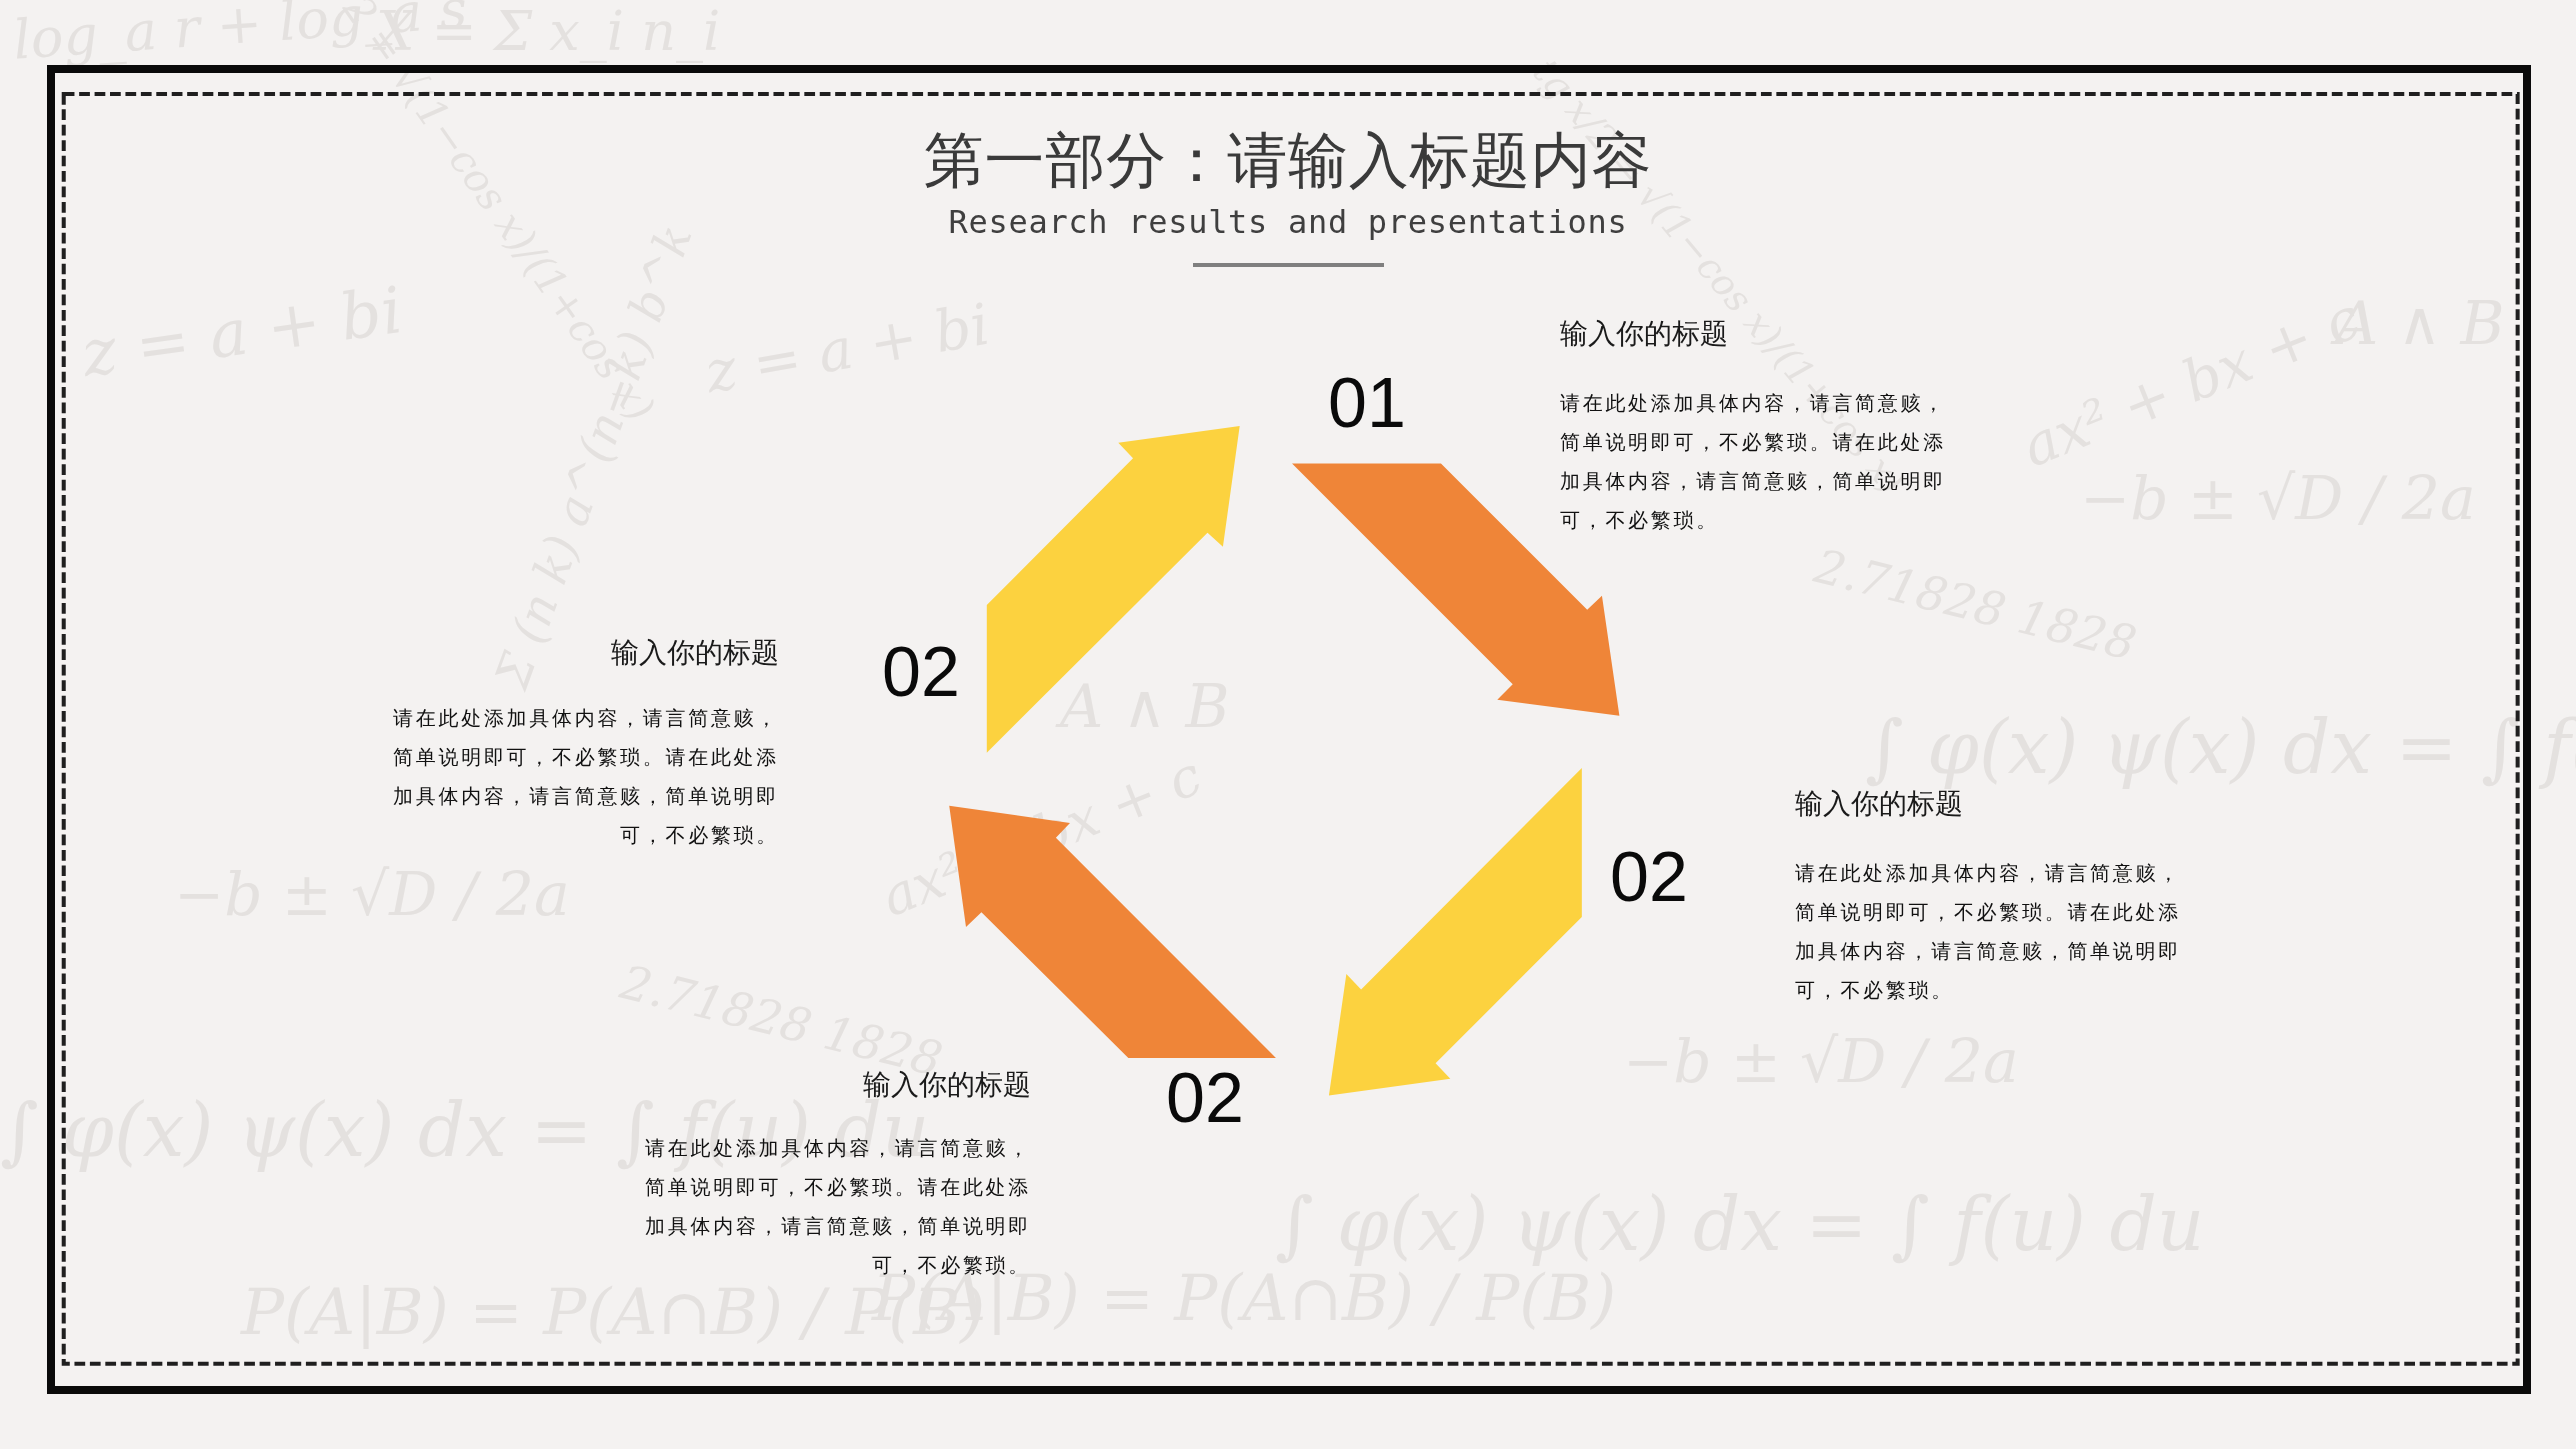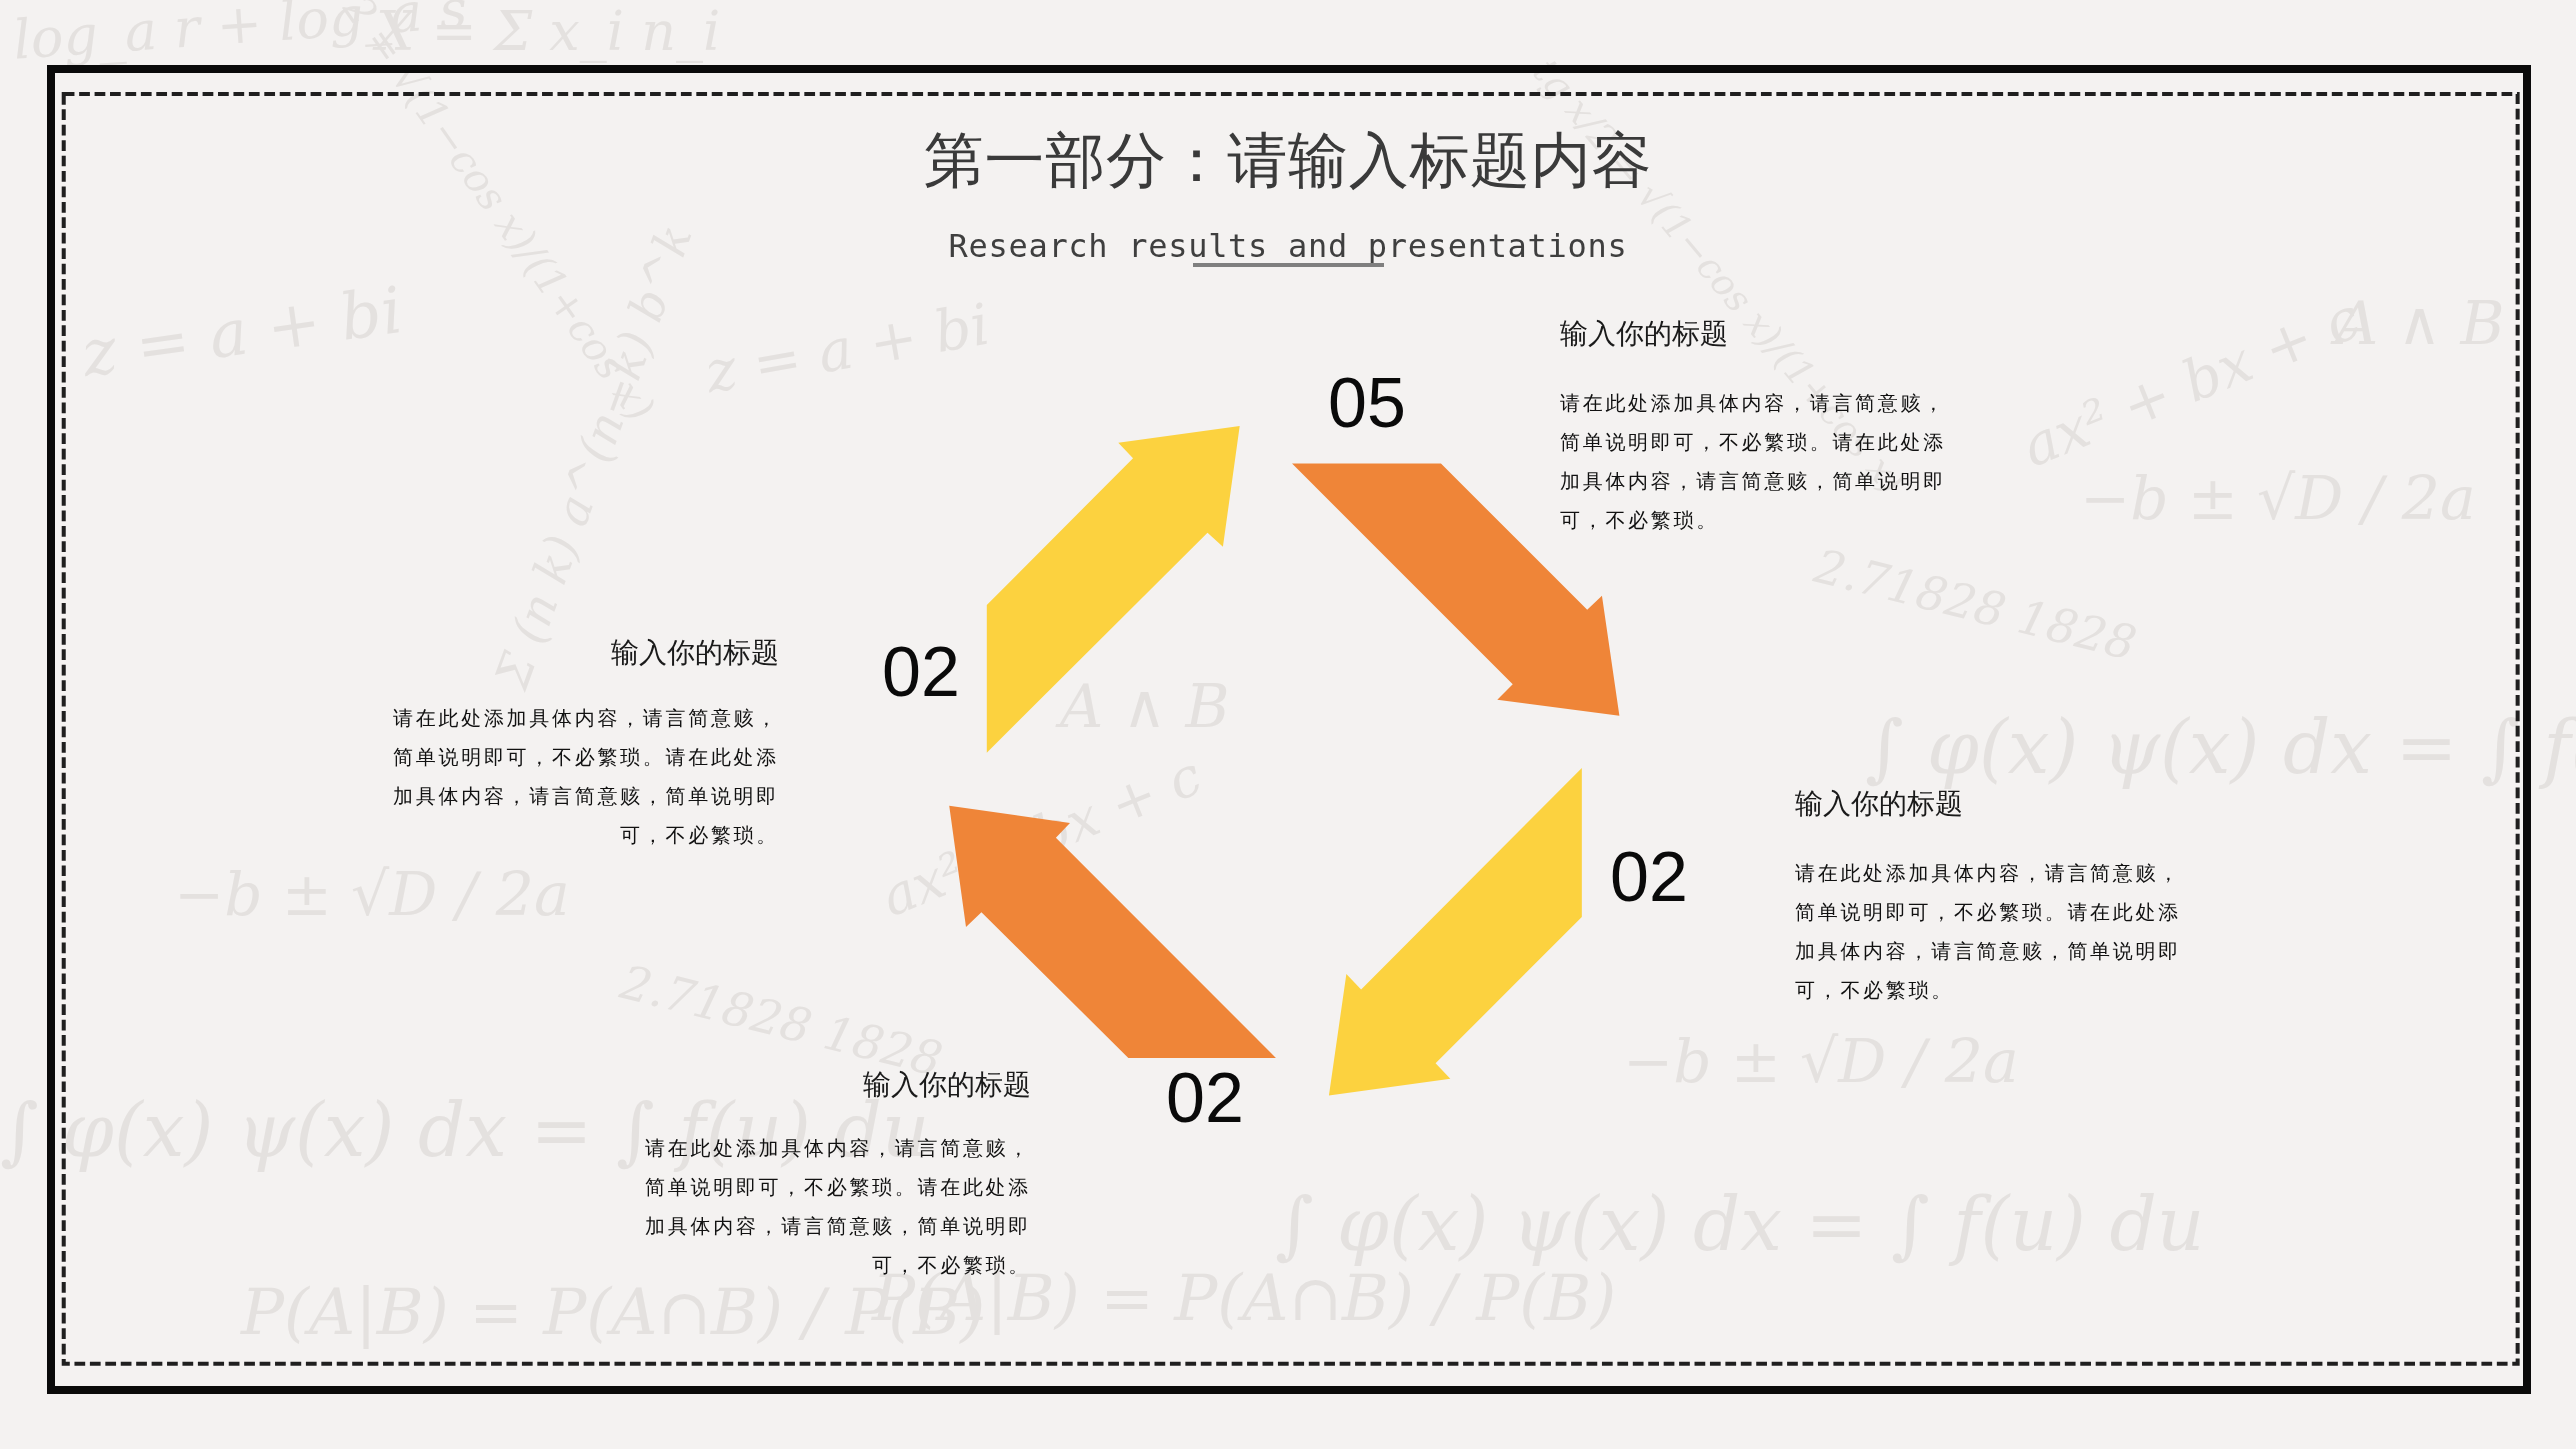--- a/index.html
+++ b/index.html
@@ -21,21 +21,20 @@
   .title {
     position: absolute; left: 0; width: 2576px; top: 121px; text-align: center;
     font-size: 60px; line-height: 79px; color: #3a3a3a; letter-spacing: 0.7px;
     font-family: "DejaVu Sans", sans-serif;
   }
   .subtitle {
     position: absolute; left: 0; width: 2576px; top: 201px; text-align: center;
     font-size: 32px; line-height: 43px; color: #3f3f3f;
     font-family: "DejaVu Sans Mono", "Liberation Mono", monospace;
     letter-spacing: 0.7px;
-    margin-top: 24px;
   }
   .title-bar {
     position: absolute; left: 1193px; top: 263px; width: 191px; height: 4px; background: #7f7f7f;
   }
   .diagram { position: absolute; left: 0; top: 0; width: 2576px; height: 1449px; }
   .step-num {
     position: absolute; font-family: "Liberation Sans", "DejaVu Sans", sans-serif;
     font-size: 70px; line-height: 70px; color: #0a0a0a; font-weight: 400;
   }
   .block { position: absolute; color: #111; }
@@ -88,21 +87,21 @@
 
   <polygon points="1926,691 2148,691 2366,909 2388,888 2414,1067 2232,1043 2255,1020" fill="#ef8538"></polygon>
 
   <polygon points="2358,1145 2358,1367 2140,1585 2162,1608 1981,1633 2007,1452 2029,1475" fill="#fcd23f"></polygon>
 
   <polygon points="1902,1577 1682,1577 1463,1360 1440,1382 1415,1201 1595,1227 1574,1249" fill="#ef8538"></polygon>
 
   <polygon points="1471,1122 1471,902 1689,683 1667,660 1848,635 1823,815 1800,794" fill="#fcd23f"></polygon>
 </svg>
 
-<div class="step-num" style="left:1328px; top:368px;">05</div>
+<div class="step-num" style="left:1328px; top:368px;">01</div>
 <div class="step-num" style="left:1610px; top:842px;">02</div>
 <div class="step-num" style="left:1166px; top:1063px;">02</div>
 <div class="step-num" style="left:882px; top:637px;">02</div>
 
 <div class="block" style="left:1560px; top:310px;">
   <div class="b-title">输入你的标题</div>
   <div class="b-body" style="margin-top:25.5px;">
     <div class="b-line">请在此处添加具体内容，请言简意赅，</div>
     <div class="b-line">简单说明即可，不必繁琐。请在此处添</div>
     <div class="b-line">加具体内容，请言简意赅，简单说明即</div>

